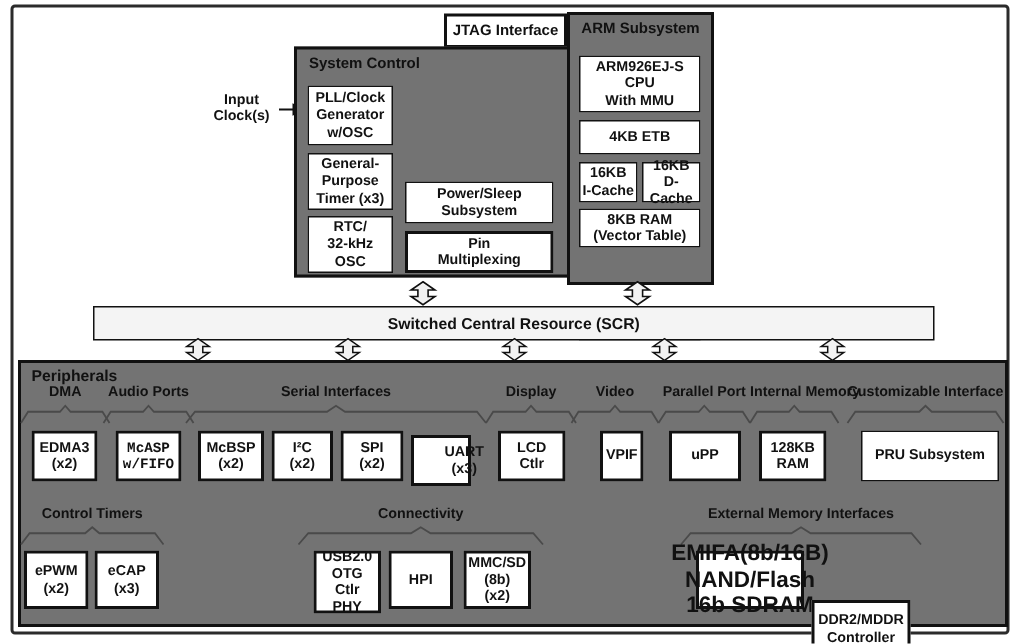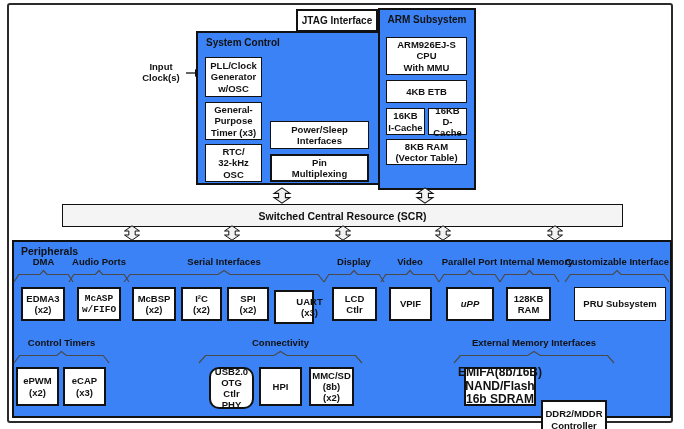--- a/index.html
+++ b/index.html
@@ -5,22 +5,22 @@
   html,body{margin:0;padding:0;background:#fff;}
   .canvas{position:relative;width:684px;height:429px;background:#fff;
           font-family:"Liberation Sans",sans-serif;color:#111;}
   .frame{position:absolute;left:7px;top:3px;width:666px;height:420px;
          border:2px solid #2b2b2b;border-radius:3px;box-sizing:border-box;}
   .box{position:absolute;display:flex;align-items:center;justify-content:center;
        text-align:center;white-space:pre-line;font-weight:700;font-size:9.5px;
        line-height:1.16;background:#fff;border:1.4px solid #111;
        box-sizing:border-box;padding:1px;}
   .thick{border-width:2.6px;}
-  .fs9{font-size:12px;}
-  .panel{position:absolute;background:#3b82f6;border:2.8px solid #111;box-sizing:border-box;}
+  .fs9{font-size:15px;}
+  .panel{position:absolute;background:#737373;border:2.8px solid #111;box-sizing:border-box;}
   .ptitle{position:absolute;font-weight:700;font-size:10px;white-space:nowrap;}
   .center{left:0;right:0;text-align:center;}
   .glabel{position:absolute;font-weight:700;font-size:9.5px;text-align:center;
           white-space:nowrap;line-height:1;}
   .brace{position:absolute;overflow:visible;}
   .brace polyline{fill:none;stroke:#4a4a4a;stroke-width:1.2;vector-effect:non-scaling-stroke;}
   .varrow{position:absolute;}
   .varrow polygon{fill:#f2f2f2;stroke:#111;stroke-width:1;}
   .scr{position:absolute;display:flex;align-items:center;justify-content:center;
        font-weight:700;font-size:10.5px;background:#f4f4f4;border:1.4px solid #111;
@@ -49,21 +49,21 @@
     <div class="box" style="left:7px;top:24px;width:57px;height:40px;">PLL/Clock
 Generator
 w/OSC</div>
     <div class="box" style="left:7px;top:69px;width:57px;height:38px;">General-
 Purpose
 Timer (x3)</div>
     <div class="box" style="left:7px;top:111px;width:57px;height:38px;">RTC/
 32-kHz
 OSC</div>
     <div class="box" style="left:72px;top:88px;width:99px;height:28px;">Power/Sleep
-Interfaces</div>
+Subsystem</div>
     <div class="box thick" style="left:72px;top:121px;width:99px;height:28px;">Pin
 Multiplexing</div>
   </div>
 
   <div class="panel" style="left:378px;top:8px;width:98px;height:182px;">
     <div class="ptitle center" style="top:4px;">ARM Subsystem</div>
     <div class="box" style="left:6px;top:27px;width:81px;height:38px;">ARM926EJ-S CPU
 With MMU</div>
     <div class="box" style="left:6px;top:70px;width:81px;height:23px;">4KB ETB</div>
     <div class="box" style="left:6px;top:98px;width:39px;height:27px;">16KB
@@ -144,22 +144,22 @@
     <div class="box thick" style="left:118px;top:45px;width:44px;height:34px;">McBSP
 (x2)</div>
     <div class="box thick" style="left:167px;top:45px;width:41px;height:34px;">I²C
 (x2)</div>
     <div class="box thick" style="left:213px;top:45px;width:42px;height:34px;">SPI
 (x2)</div>
     <div class="box thick" style="left:260px;top:48px;width:40px;height:34px;padding-left:32px;">UART
 (x3)</div>
     <div class="box thick" style="left:318px;top:45px;width:45px;height:34px;">LCD
 Ctlr</div>
-    <div class="box thick" style="left:375px;top:45px;width:43px;height:34px;">VPIF</div>
-    <div class="box thick" style="left:432px;top:45px;width:48px;height:34px;font-style:italic;">uPP</div>
+    <div class="box thick" style="left:386px;top:45px;width:29px;height:34px;">VPIF</div>
+    <div class="box thick" style="left:432px;top:45px;width:48px;height:34px;">uPP</div>
     <div class="box thick" style="left:492px;top:45px;width:45px;height:34px;">128KB
 RAM</div>
     <div class="box" style="left:560px;top:45px;width:92px;height:34px;">PRU Subsystem</div>
 
     <div class="glabel" style="left:0px;top:96px;width:95px;">Control Timers</div>
     <div class="glabel" style="left:185px;top:96px;width:163px;">Connectivity</div>
     <div class="glabel" style="left:440px;top:96px;width:160px;">External Memory Interfaces</div>
 
     <svg class="brace" style="left:0px;top:109px;width:95px;height:12px" viewBox="0 0 100 12" preserveAspectRatio="none">
         <polyline points="0,12 6,4.5 45,4.5 50,0.5 55,4.5 94,4.5 100,12"></polyline>
@@ -168,21 +168,21 @@
         <polyline points="0,12 4,4.5 46,4.5 50,0.5 54,4.5 96,4.5 100,12"></polyline>
       </svg>
     <svg class="brace" style="left:440px;top:109px;width:160px;height:12px" viewBox="0 0 100 12" preserveAspectRatio="none">
         <polyline points="0,12 4,4.5 46,4.5 50,0.5 54,4.5 96,4.5 100,12"></polyline>
       </svg>
 
     <div class="box thick" style="left:2px;top:125px;width:43px;height:39px;">ePWM
 (x2)</div>
     <div class="box thick" style="left:49px;top:125px;width:43px;height:39px;">eCAP
 (x3)</div>
-    <div class="box thick" style="left:195px;top:125px;width:45px;height:42px;border-radius:10px;">USB2.0
+    <div class="box thick" style="left:195px;top:125px;width:45px;height:42px;">USB2.0
 OTG Ctlr
 PHY</div>
     <div class="box thick" style="left:245px;top:125px;width:43px;height:39px;">HPI</div>
     <div class="box thick" style="left:295px;top:125px;width:45px;height:39px;">MMC/SD
 (8b)
 (x2)</div>
     <div class="box thick fs9" style="left:450px;top:125px;width:72px;height:39px;">EMIFA(8b/16B)
 NAND/Flash
 16b SDRAM</div>
     <div class="box thick" style="left:527px;top:142px;width:66px;height:39px;margin-top:16px;">DDR2/MDDR

